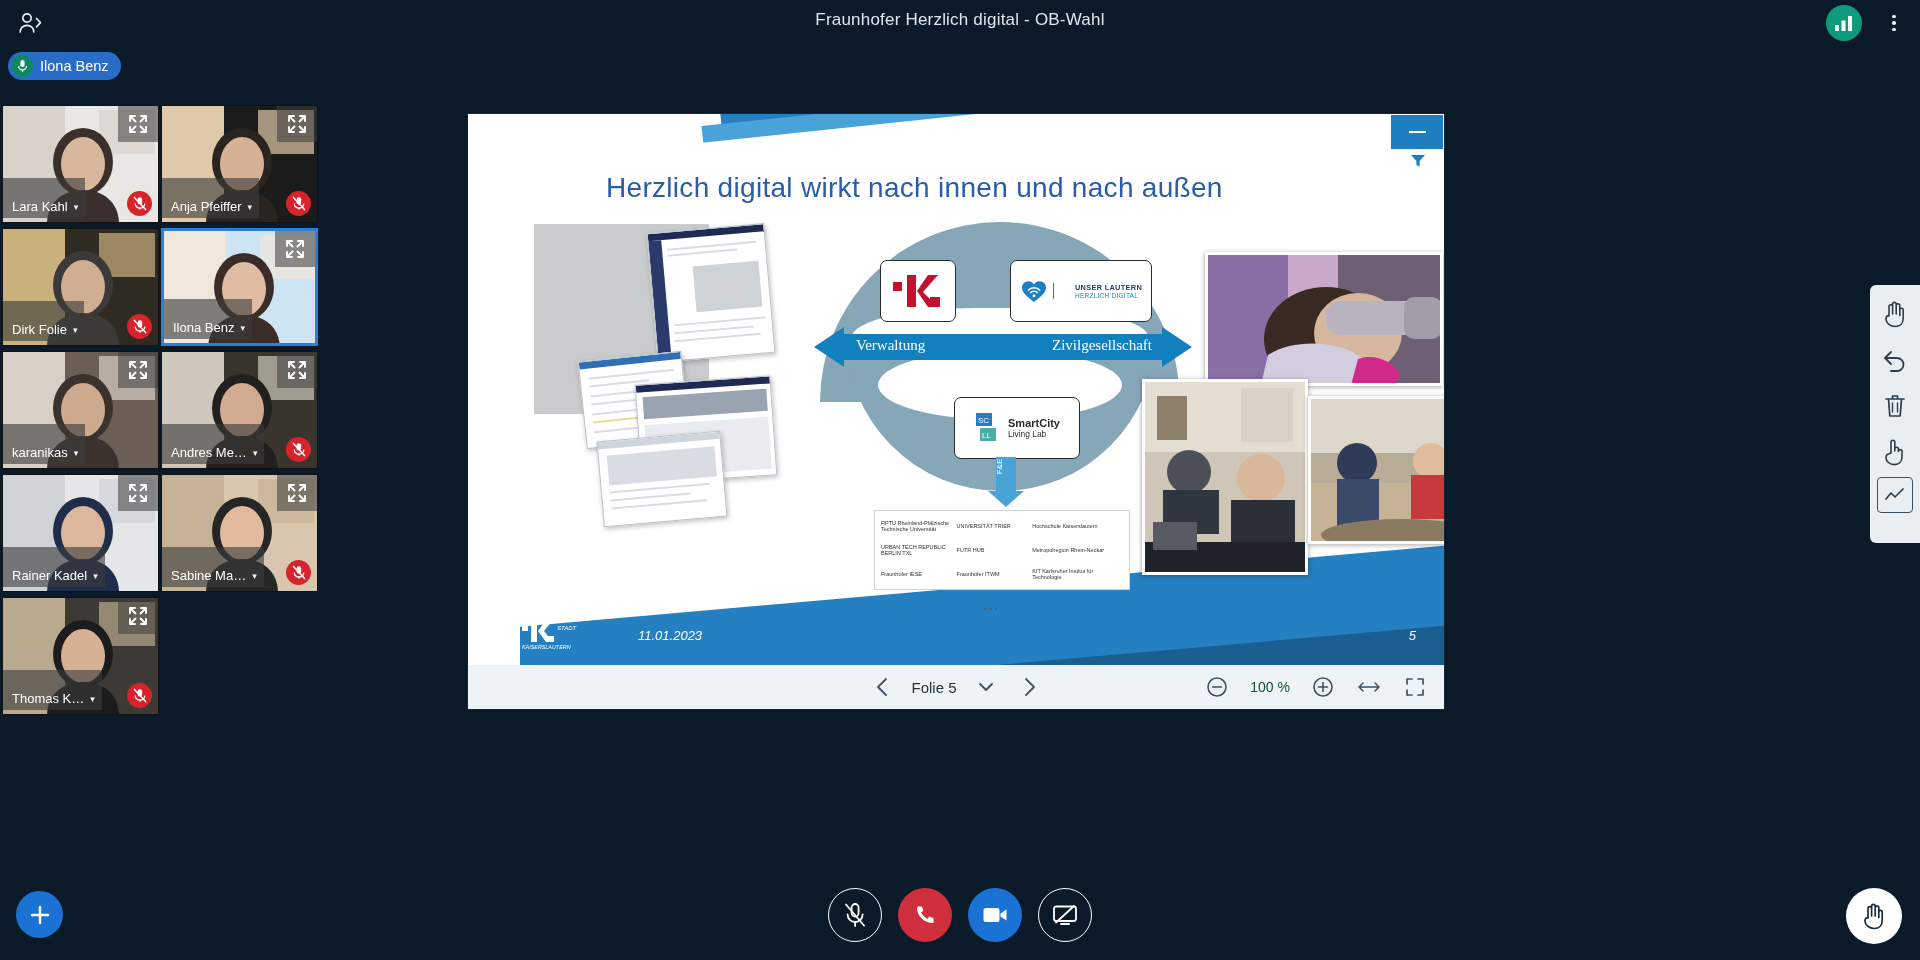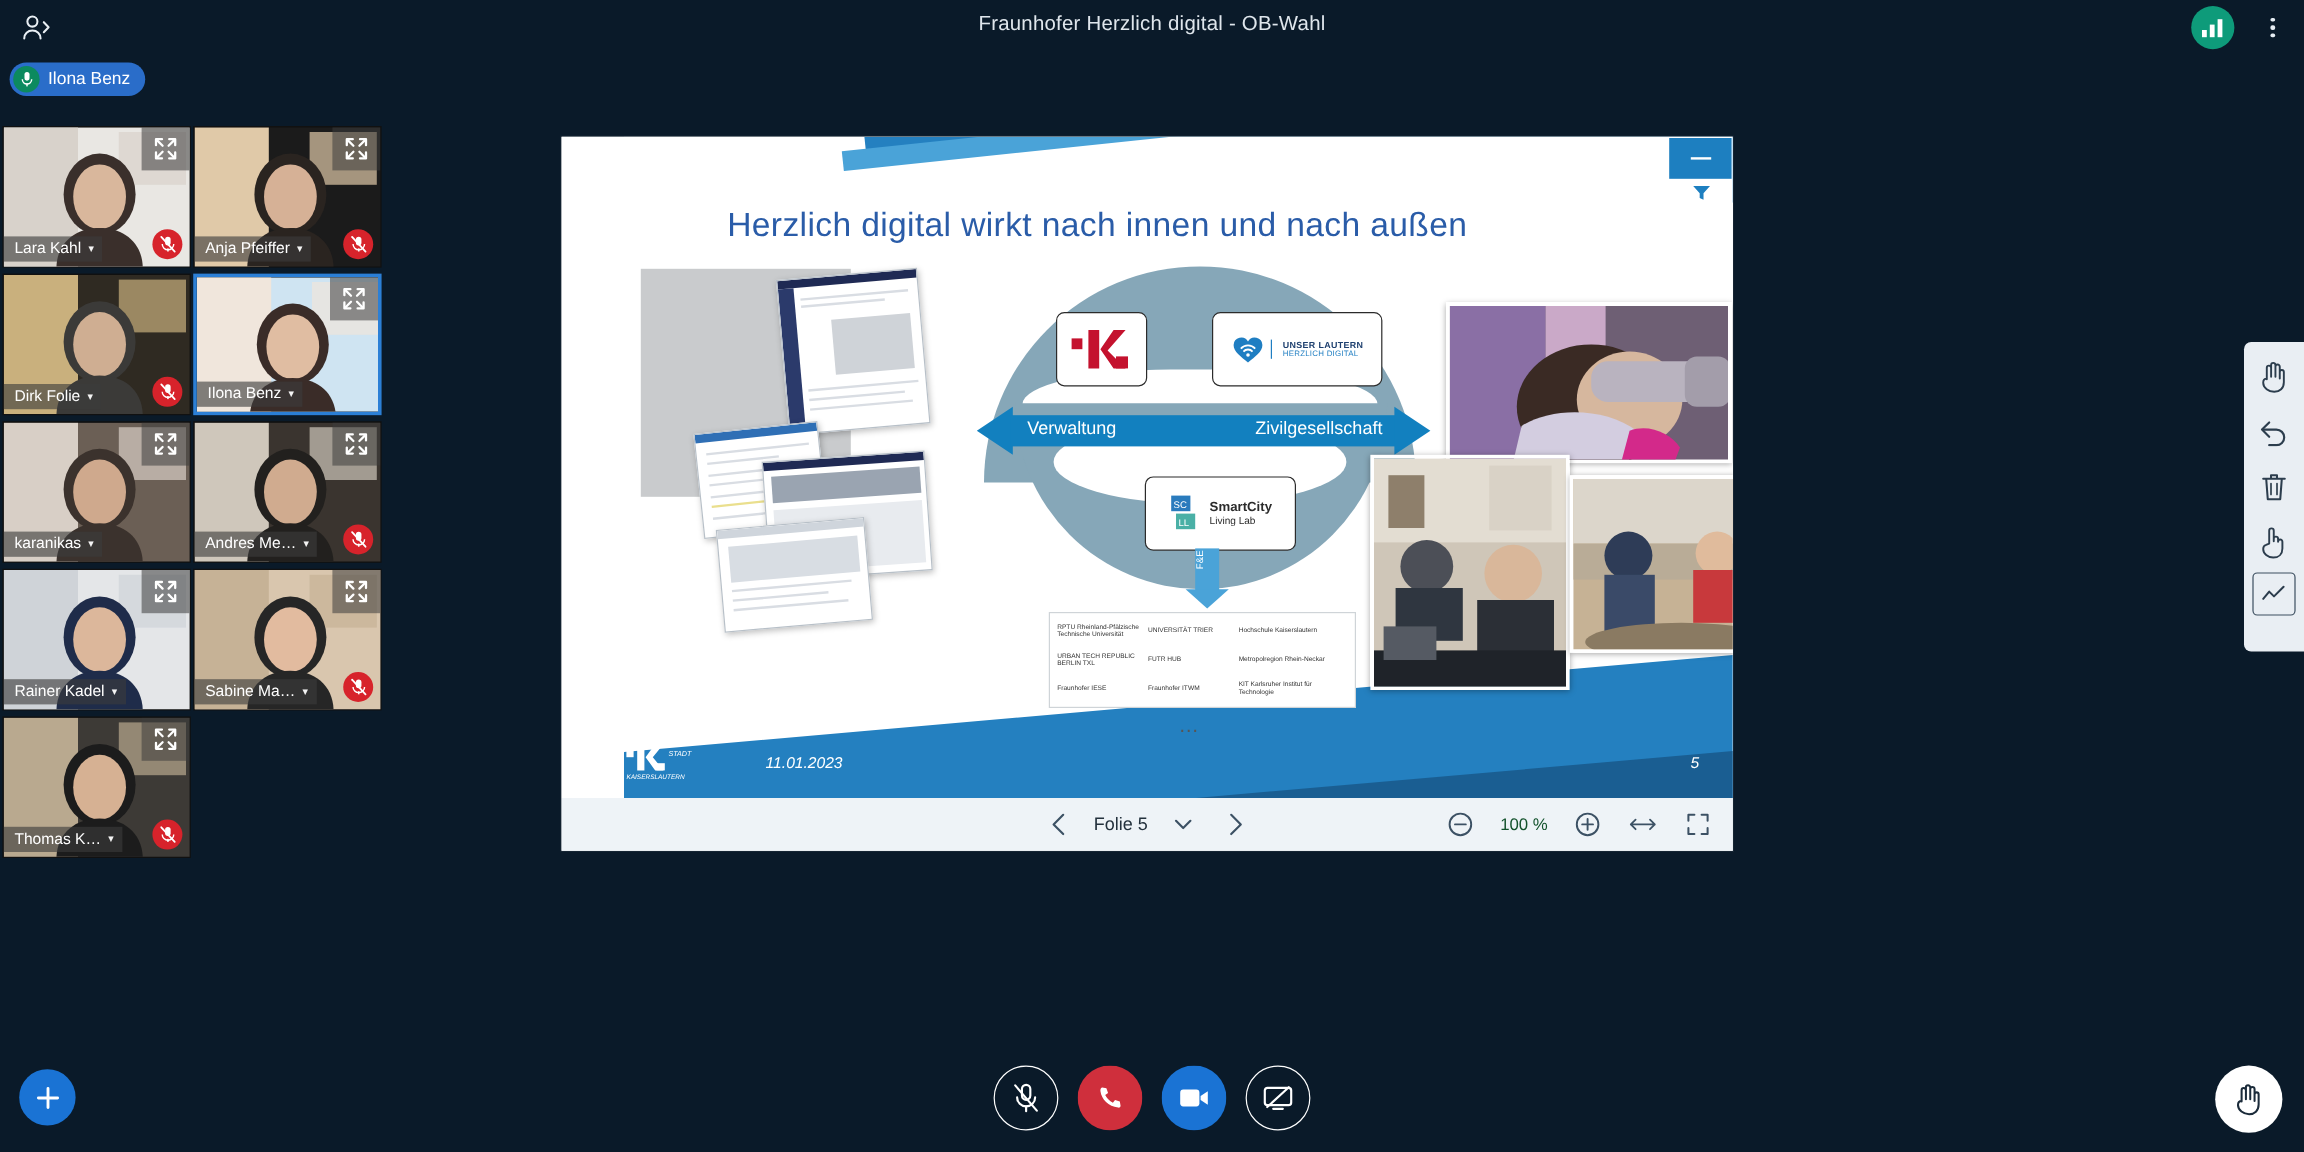--- a/index.html
+++ b/index.html
@@ -50,21 +50,21 @@
   }
   .tile.active { border: 3px solid #2b7fd6; }
   .tile .bg { position: absolute; inset: 0; }
   .tile .expand {
     position: absolute; right: 0; top: 0; width: 40px; height: 36px;
     background: rgba(60,60,60,.55); display: flex; align-items: center; justify-content: center; cursor: pointer;
   }
   .tile .namebar {
     position: absolute; left: 0; bottom: 4px; max-width: 80%;
     background: rgba(60,60,60,.62); color: #fff; font-size: 13px;
-    padding: 2px 7px 4px 9px; display: flex; align-items: center; gap: 6px; white-space: nowrap;
+    padding: 21px 7px 4px 9px; display: flex; align-items: center; gap: 6px; white-space: nowrap;
   }
   .tile .caret { font-size: 9px; opacity: .95; }
   .tile .muted {
     position: absolute; right: 6px; bottom: 6px; width: 25px; height: 25px; border-radius: 50%;
     background: #d7232b; display: flex; align-items: center; justify-content: center;
   }
 
   
   .presentation {
     position: absolute; left: 468px; top: 114px; width: 976px; height: 595px;
@@ -115,21 +115,21 @@
   .arcgap2 { position: absolute; left: 74px; top: 128px; width: 244px; height: 70px; background:#fff; border-radius:50%; }
   .logo-box {
     position: absolute; background: #fff; border: 1.2px solid #2b2b2b; border-radius: 7px;
     display: flex; align-items: center; justify-content: center; overflow: hidden;
   }
   .kl-a { left: 76px; top: 38px; width: 76px; height: 62px; }
   .ul-a { left: 206px; top: 38px; width: 142px; height: 62px; }
   .sc-a { left: 150px; top: 175px; width: 126px; height: 62px; }
 
   .arrowbar {
-    position: absolute; left: 10px; top: 124px; width: 378px; height: 14px;
+    position: absolute; left: 10px; top: 112px; width: 378px; height: 14px; font-family: Liberation Serif, serif;
   }
   .arrowbar .bar { position: absolute; left: 28px; top: 0; width: 322px; height: 26px; background: #1280bf; }
   .arrowbar .lft {
     position: absolute; left: 0; top: -7px; width: 0; height: 0;
     border-top: 20px solid transparent; border-bottom: 20px solid transparent; border-right: 30px solid #1280bf;
   }
   .arrowbar .rgt {
     position: absolute; right: 0; top: -7px; width: 0; height: 0;
     border-top: 20px solid transparent; border-bottom: 20px solid transparent; border-left: 30px solid #1280bf;
   }
@@ -565,21 +565,21 @@
           </div>
 
           <div class="logo-box ul-a">
             <div style="display:flex; align-items:center; gap:5px; padding:0 5px;">
               <svg width="28" height="26" viewBox="0 0 28 26">
                 <path d="M14 24C8 19 2 15 2 9.4A6.4 6.4 0 0114 6.6 6.4 6.4 0 0126 9.4C26 15 20 19 14 24z" fill="#1f7ec2"></path>
                 <path d="M8 12.5a8 8 0 0112 0" stroke="#fff" stroke-width="1.5" fill="none"></path>
                 <path d="M10.2 15a5 5 0 017.6 0" stroke="#fff" stroke-width="1.5" fill="none"></path>
                 <circle cx="14" cy="17.8" r="1.5" fill="#fff"></circle>
               </svg>
-              <div style="border-left:1.3px solid #1f7ec2; padding-left:9px;">
+              <div style="border-left:1.3px solid #1f7ec2; padding-left:21px;">
                 <div style="font-size:7.4px; color:#1d3f6e; font-weight:bold; letter-spacing:.3px;">UNSER LAUTERN</div>
                 <div style="font-size:6.6px; color:#1f7ec2; letter-spacing:.2px;">HERZLICH DIGITAL</div>
               </div>
             </div>
           </div>
 
           <div class="logo-box sc-a">
             <div style="display:flex; align-items:center; gap:4px; padding:0 4px;">
               <svg width="30" height="34" viewBox="0 0 30 34">
                 <rect x="2" y="2" width="16" height="13" fill="#2a7bbd"></rect>

